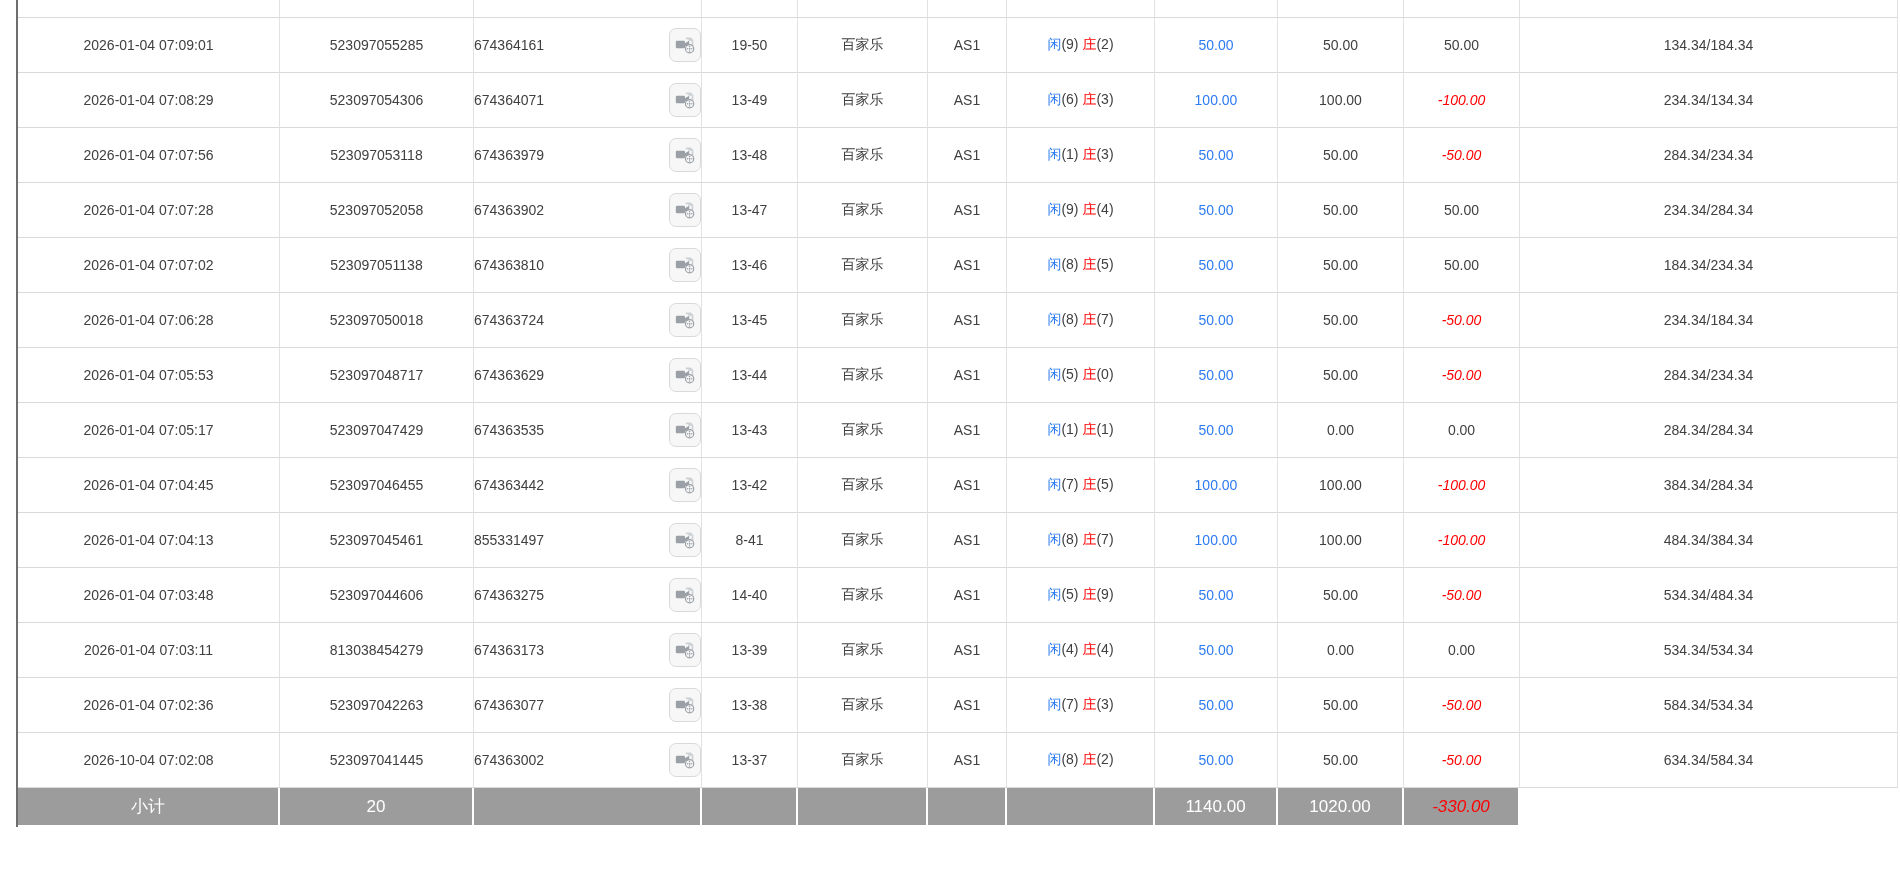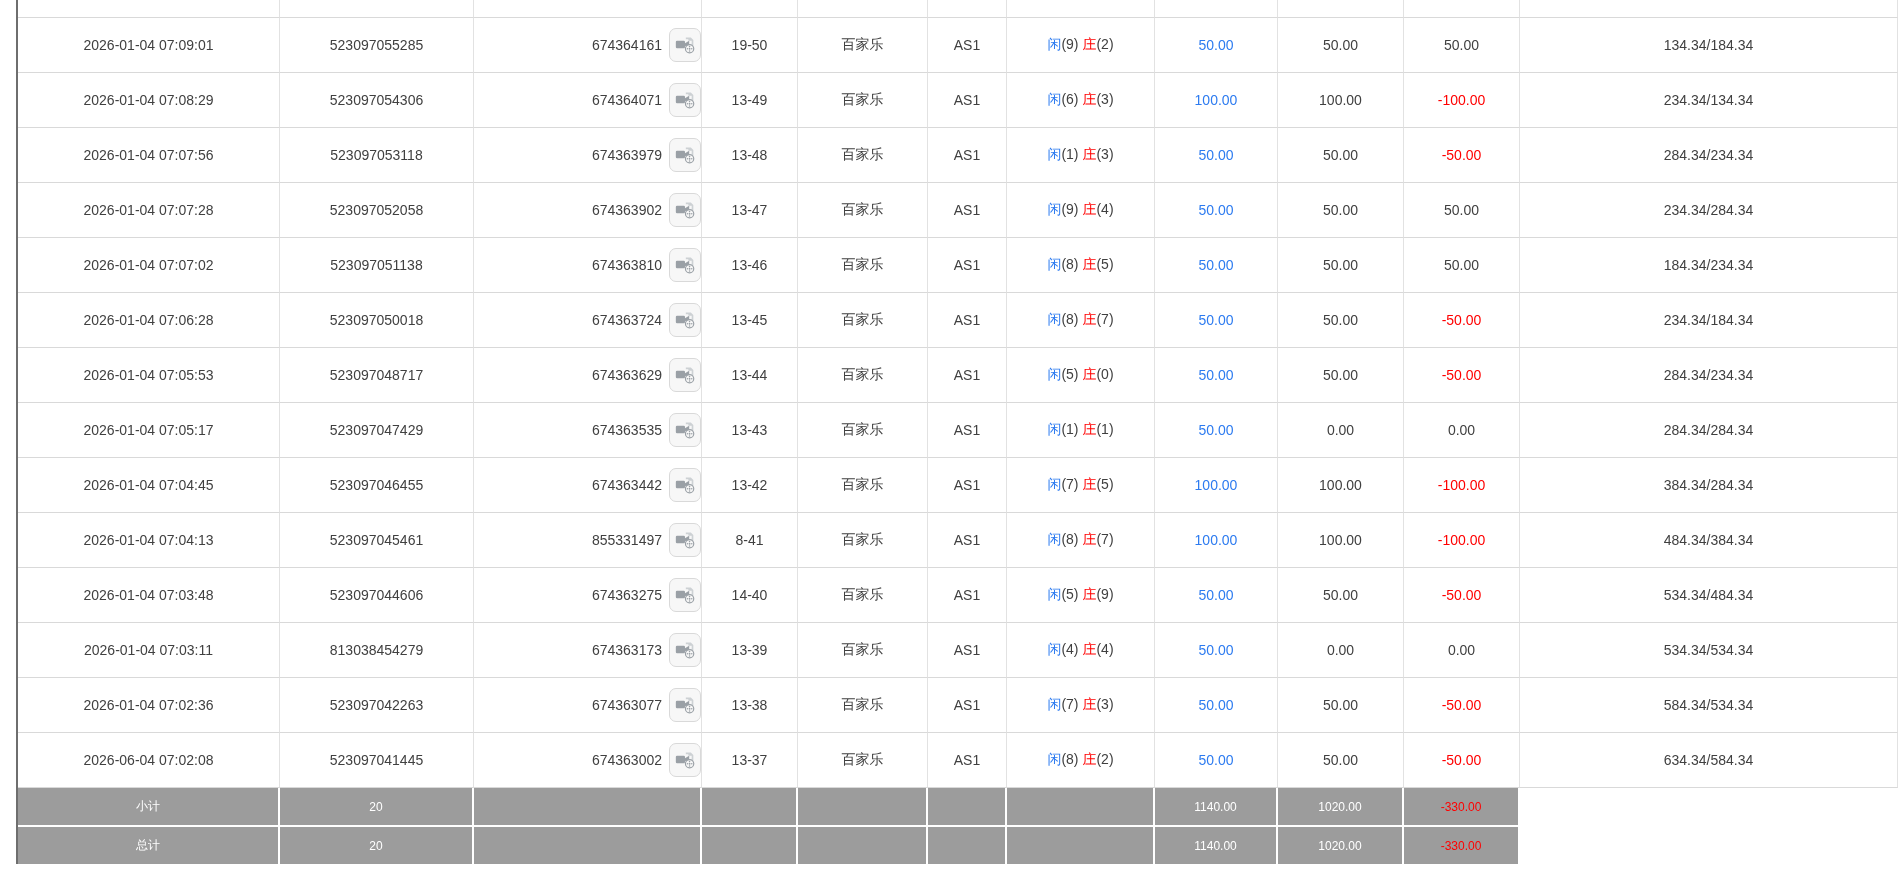--- a/index.html
+++ b/index.html
@@ -8,33 +8,33 @@
     border-collapse:separate;border-spacing:0;table-layout:fixed;
     width:1880px;margin-left:16px;border-left:2px solid #6e6e6e;
   }
   .records-table td{
     border-right:1px solid #e2e2e2;border-bottom:1px solid #d9d9d9;
     text-align:center;vertical-align:middle;padding:0;
     font-size:14px;color:#404040;overflow:hidden;white-space:nowrap;
   }
   tr.sliver td{height:17px;}
   tr.row td{height:54px;}
-  .cell-game-id-inner{display:flex;align-items:center;justify-content:flex-end;gap:7px;}
+  .cell-game-id-inner{display:flex;align-items:center;justify-content:space-between;gap:7px;}
   .video-btn{
     width:32px;height:34px;border:1px solid #d9d9d9;background:#f7f7f7;
     border-radius:7px;display:inline-flex;align-items:center;justify-content:center;
     cursor:pointer;padding:0;flex:0 0 auto;
   }
   .xian{color:#2d7bf0;}
   .zhuang{color:#ff0000;}
   .amt{color:#2d7bf0;cursor:pointer;text-decoration:none;}
-  .neg{color:#ff0000 !important;}
+  .neg{color:#ff0000 !important;font-style:italic;}
   tr.summary td{
     background:#9c9c9c;color:#ffffff;height:37px;
-    border-bottom:none;border-right:2px solid #ffffff;font-size:12px;
+    border-bottom:none;border-right:2px solid #ffffff;font-size:17px;
   }
   tr.summary.first td{border-bottom:2px solid #ffffff;}
   tr.summary td.blank{background:#ffffff;border-right:none;border-bottom:none;}
 </style>
 </head>
 <body>
 
 <table class="records-table">
   <colgroup>
     <col style="width:262px">
@@ -473,21 +473,21 @@
     <td>AS1</td>
     <td>
       <span class="xian">闲</span><span class="player-score">(7)</span> <span class="zhuang">庄</span><span class="banker-score">(3)</span>
     </td>
     <td><a class="amt">50.00</a></td>
     <td>50.00</td>
     <td class="neg">-50.00</td>
     <td>584.34/534.34</td>
   </tr>
       <tr class="row">
-    <td>2026-06-04 07:02:08</td>
+    <td>2026-10-04 07:02:08</td>
     <td>523097041445</td>
     <td>
       <div class="cell-game-id-inner">
         <span>674363002</span>
         <button class="video-btn">
           <svg viewBox="0 0 24 24" width="20" height="20" aria-hidden="true">
             <path d="M13 3h6l3 3v8h-2V7h-4V5h-3z" fill="#cdd1d4"></path>
             <rect x="1" y="7" width="11" height="9" rx="1.5" fill="#9aa0a6"></rect>
             <path d="M12 10l5-3v9l-5-3z" fill="#9aa0a6"></path>
             <circle cx="17.5" cy="16.5" r="5" fill="#f7f7f7" stroke="#9aa0a6" stroke-width="1.4"></circle>
@@ -519,27 +519,14 @@
       <td></td>
       <td></td>
       <td></td>
       <td></td>
       <td></td>
       <td>1140.00</td>
       <td>1020.00</td>
       <td class="neg">-330.00</td>
       <td class="blank"></td>
     </tr>
-    <tr class="summary">
-      <td>总计</td>
-      <td>20</td>
-      <td></td>
-      <td></td>
-      <td></td>
-      <td></td>
-      <td></td>
-      <td>1140.00</td>
-      <td>1020.00</td>
-      <td class="neg">-330.00</td>
-      <td class="blank"></td>
-    </tr>
   </tfoot>
 </table>
 
 </body></html>

